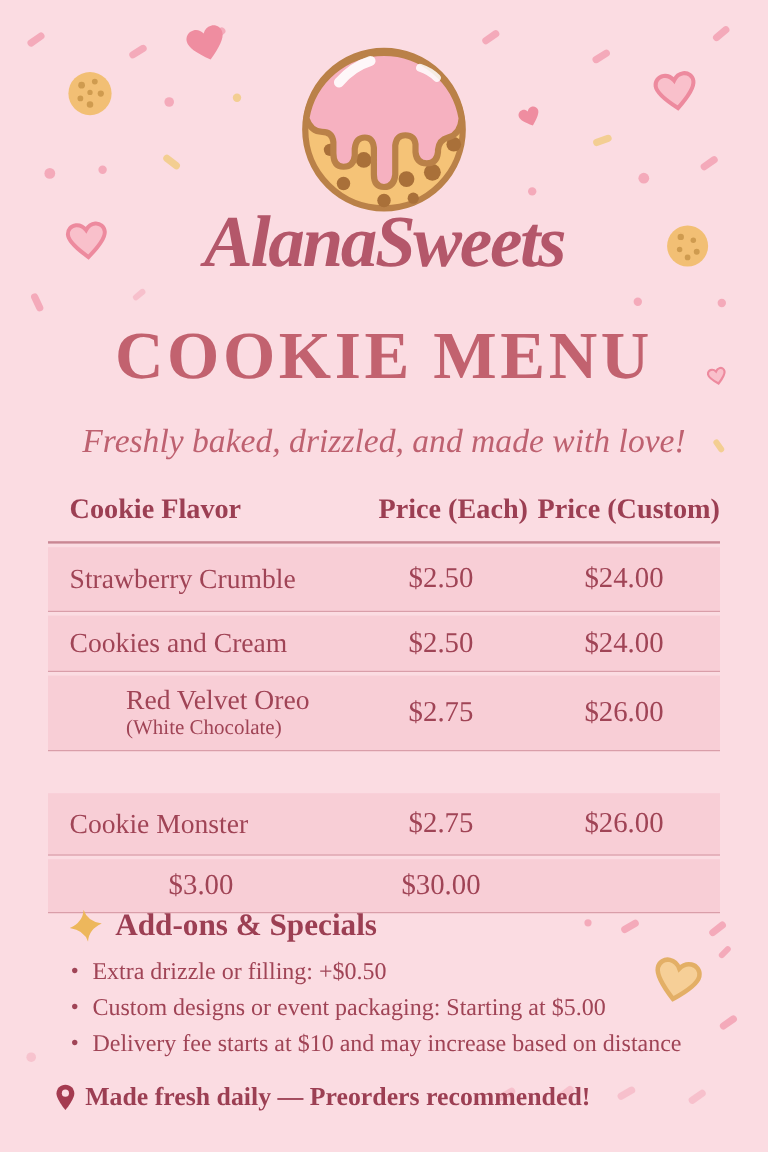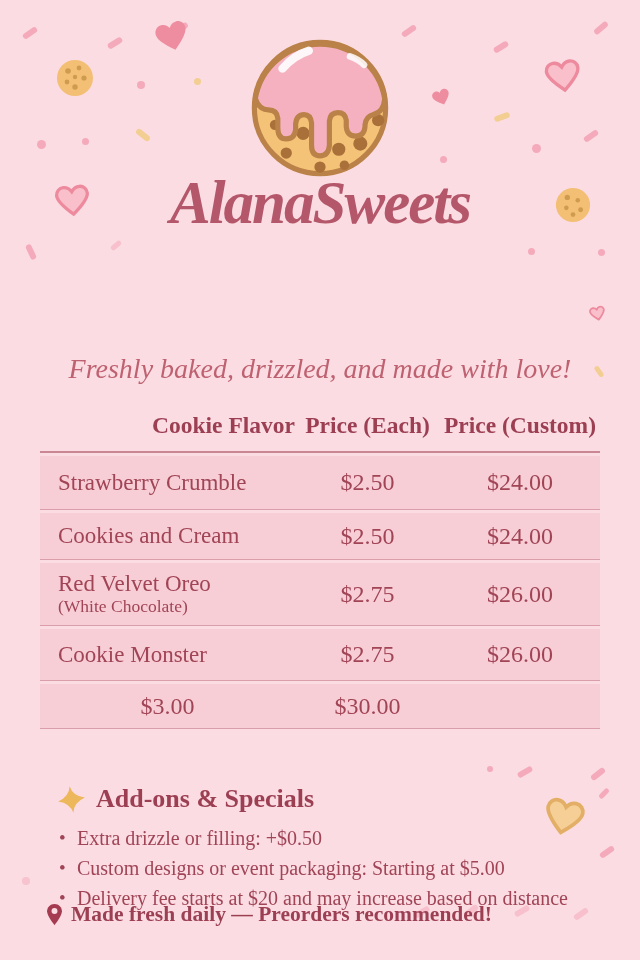--- a/index.html
+++ b/index.html
@@ -33,38 +33,38 @@
     position:absolute; top:353px; left:0; width:100%; text-align:center;
     font-size:28px; font-style:italic; color:var(--tagline);
   }
   
   .menu{position:absolute; top:404px; left:40px; width:560px;}
   .menu-header{
     display:grid; grid-template-columns:1fr 145px 160px; align-items:center;
     padding:8px 0 12px 0; border-bottom:2px solid var(--header-line);
     font-size:23.5px; font-weight:bold; color:var(--heading);
   }
-  .menu-header .col-flavor{padding-left:18px; text-align:right;}
-  .menu-header .col-price{text-align:center;}
+  .menu-header .col-flavor{padding-left:18px; text-align:left;}
+  .menu-header .col-price{text-align:right;}
   .rows{display:flex; flex-direction:column; gap:3px; margin-top:3px;}
   .row{
     display:grid; grid-template-columns:1fr 145px 160px; align-items:center;
     background:var(--row-bg); border-bottom:1.5px solid var(--hairline);
   }
   .row:nth-child(1){min-height:53px;}
   .row:nth-child(2){min-height:46px;}
-  .row:nth-child(3){min-height:62px;}
-  .row:nth-child(4){min-height:51px;}
+  .row:nth-child(3){min-height:62px;padding-left:47px;}
+  .row:nth-child(4){min-height:51px;margin-top:32px;}
   .row:nth-child(5){min-height:44px;}
   .cell.flavor{padding-left:18px;}
   .fname{font-size:23px; color:var(--text); white-space:nowrap;}
   .fnote{font-size:17.5px; color:var(--text); margin-top:-1px;}
   .cell.price{font-size:24px; color:var(--text); text-align:center; white-space:nowrap;}
   
-  .addons{position:absolute; top:756px; left:58px; width:578px;margin-top:28px;}
+  .addons{position:absolute; top:756px; left:58px; width:578px;}
   .addons-heading{
     display:flex; align-items:center; gap:11px;
     font-size:26px; font-weight:bold; color:var(--heading); line-height:30px;
   }
   .addons-list{
     list-style:none; margin:9px 0 0 0; padding:0;
     font-size:20px; color:var(--text);
   }
   .addons-list li{position:relative; padding-left:19px; line-height:30px; white-space:nowrap;}
   .addons-list li::before{
@@ -179,20 +179,21 @@
              Q 107 85 99 85 Q 91 85 90 94 L 90 120
              Q 89 131 80 131 Q 71 131 71 120 L 71 96
              Q 70 87 63 87 Q 55 87 54 97 L 54 103
              Q 53 113 44 113 Q 35 113 35 101 L 35 91
              Q 34 82 25 82 Q 15 82 11 70 Z" style="fill:var(--frosting);stroke:var(--cookie-outline);stroke-width:5.5;stroke-linejoin:round"></path>
     <path d="M40 38 Q 52 24 68 19" style="fill:none;stroke:#ffffff;stroke-width:9;stroke-linecap:round;opacity:.9"></path>
     <path d="M112 25 Q 121 28 127 34" style="fill:none;stroke:#ffffff;stroke-width:7;stroke-linecap:round;opacity:.85"></path>
   </svg>
 
   <div class="brand">AlanaSweets</div>
+  <div class="title">COOKIE MENU</div>
   <div class="tagline">Freshly baked, drizzled, and made with love!</div>
 
   <div class="menu">
     <div class="menu-header">
       <div class="col-flavor">Cookie Flavor</div>
       <div class="col-price">Price (Each)</div>
       <div class="col-price">Price (Custom)</div>
     </div>
     <div class="rows">
         <div class="row">
@@ -234,21 +235,21 @@
   <div class="addons">
     <div class="addons-heading">
       <svg width="27" height="27" viewBox="0 0 24 24" style="transform:rotate(-8deg)">
         <path d="M12 0 Q13.6 9 24 12 Q13.6 15 12 24 Q10.4 15 0 12 Q10.4 9 12 0 Z" style="fill:var(--gold)"></path>
       </svg>
       <span>Add-ons &amp; Specials</span>
     </div>
     <ul class="addons-list">
         <li>Extra drizzle or filling: +$0.50</li>
         <li>Custom designs or event packaging: Starting at $5.00</li>
-        <li>Delivery fee starts at $20 and may increase based on distance</li>
+        <li>Delivery fee starts at $10 and may increase based on distance</li>
       </ul>
   </div>
 
   <div class="footer">
     <svg width="17" height="23" viewBox="0 0 24 32">
       <path d="M12 1 C6 1 1.5 5.5 1.5 11.5 C1.5 18.5 12 31 12 31 C12 31 22.5 18.5 22.5 11.5 C22.5 5.5 18 1 12 1 Z" style="fill:var(--pin)"></path>
       <circle cx="12" cy="11" r="4.2" fill="#FBDCE2"></circle>
     </svg>
     <span>Made fresh daily — Preorders recommended!</span>
   </div>

